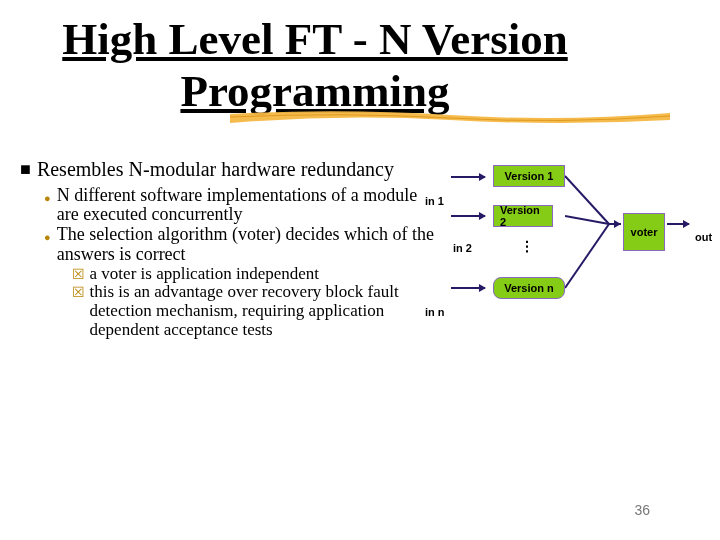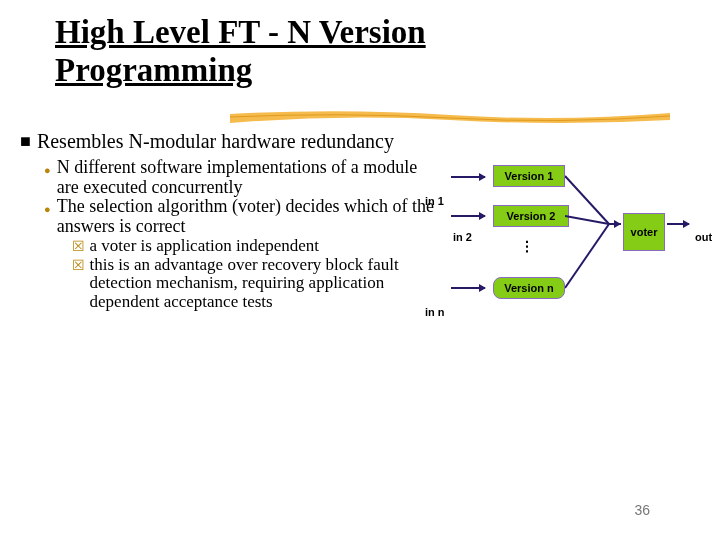--- a/index.html
+++ b/index.html
@@ -4,26 +4,27 @@
 <style>
   * { margin: 0; padding: 0; box-sizing: border-box; }
   body {
     width: 720px; height: 540px;
     background: #fff;
     font-family: "Times New Roman", Times, serif;
     position: relative;
     overflow: hidden;
   }
   .title {
-    font-size: 33px;
+    font-size: 45px;
     font-weight: bold;
     text-decoration: underline;
     margin: 14px 0 0 55px;
     line-height: 1.15;
     max-width: 520px;
+    text-align: center;
   }
   .brush-wrap {
     position: absolute;
     top: 110px; left: 230px;
     width: 440px; height: 16px;
     pointer-events: none;
   }
   .brush-wrap svg { width: 100%; height: 100%; display: block; }
 
   .content {
@@ -106,29 +107,29 @@
       <div class="lvl3">
         <span class="b">☒</span>
         <span>this is an advantage over recovery block fault detection mechanism, requiring application dependent acceptance tests</span>
       </div>
     </div>
   </div>
 </div>
 
 <div class="diagram">
   <span class="dlabel" style="top:6px; left:0;">in 1</span>
-  <span class="dlabel" style="top:42px; left:0;padding-left:28px;">in 2</span>
+  <span class="dlabel" style="top:53px; left:0;padding-left:28px;">in 2</span>
   <span class="dlabel" style="top:117px; left:0;">in n</span>
 
   <div class="arrow-line" style="top:11px; left:26px; width:34px;"></div>
   <div class="arrow-line" style="top:50px; left:26px; width:34px;"></div>
   <div class="arrow-line" style="top:122px; left:26px; width:34px;"></div>
 
   <div class="box" style="top:0; left:68px; width:72px; height:22px;">Version 1</div>
-  <div class="box" style="top:40px; left:68px; width:76px; height:22px;">Version 2</div>
+  <div class="box" style="top:40px; left:68px; width:60px; height:22px;">Version 2</div>
   <div class="box" style="top:112px; left:68px; width:72px; height:22px;border-radius:8px;">Version n</div>
 
   <span class="dots" style="top:73px; left:95px;">⋮</span>
 
   <svg style="position:absolute; top:0; left:140px; width:64px; height:134px;">
     <line x1="0" y1="11" x2="44" y2="59" stroke="#261a66" stroke-width="2"></line>
     <line x1="0" y1="51" x2="44" y2="59" stroke="#261a66" stroke-width="2"></line>
     <line x1="0" y1="123" x2="44" y2="59" stroke="#261a66" stroke-width="2"></line>
     <line x1="44" y1="59" x2="56" y2="59" stroke="#261a66" stroke-width="2"></line>
     <polygon points="56,59 49,55 49,63" fill="#261a66"></polygon>

